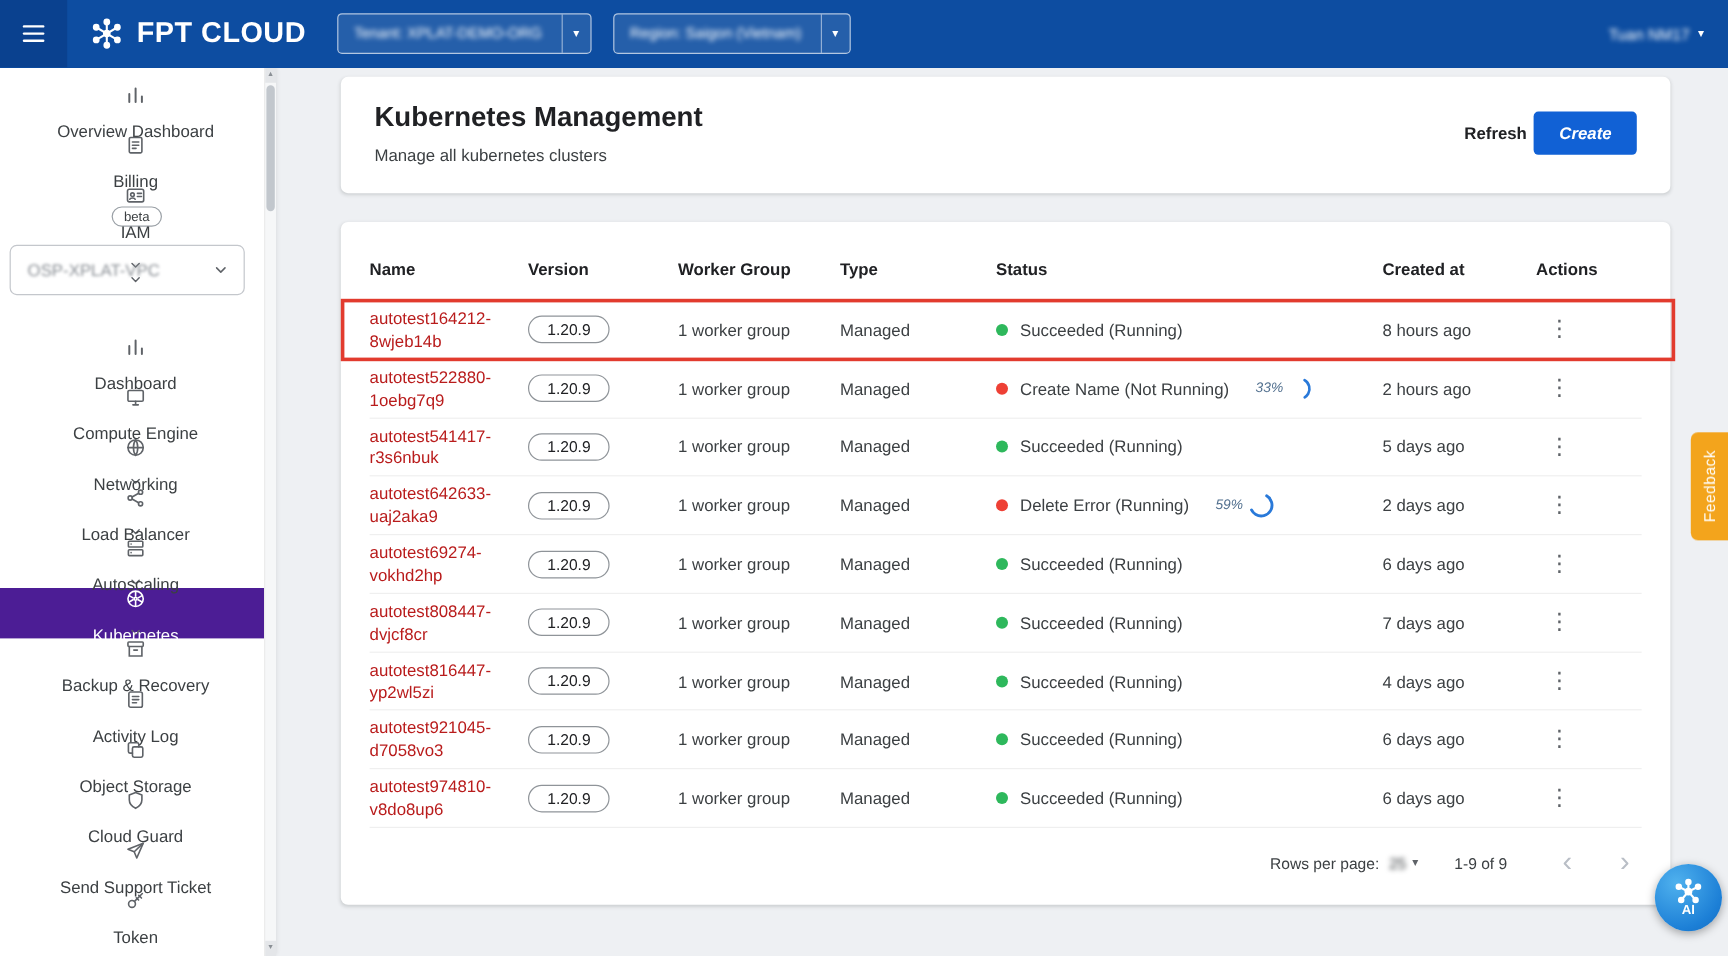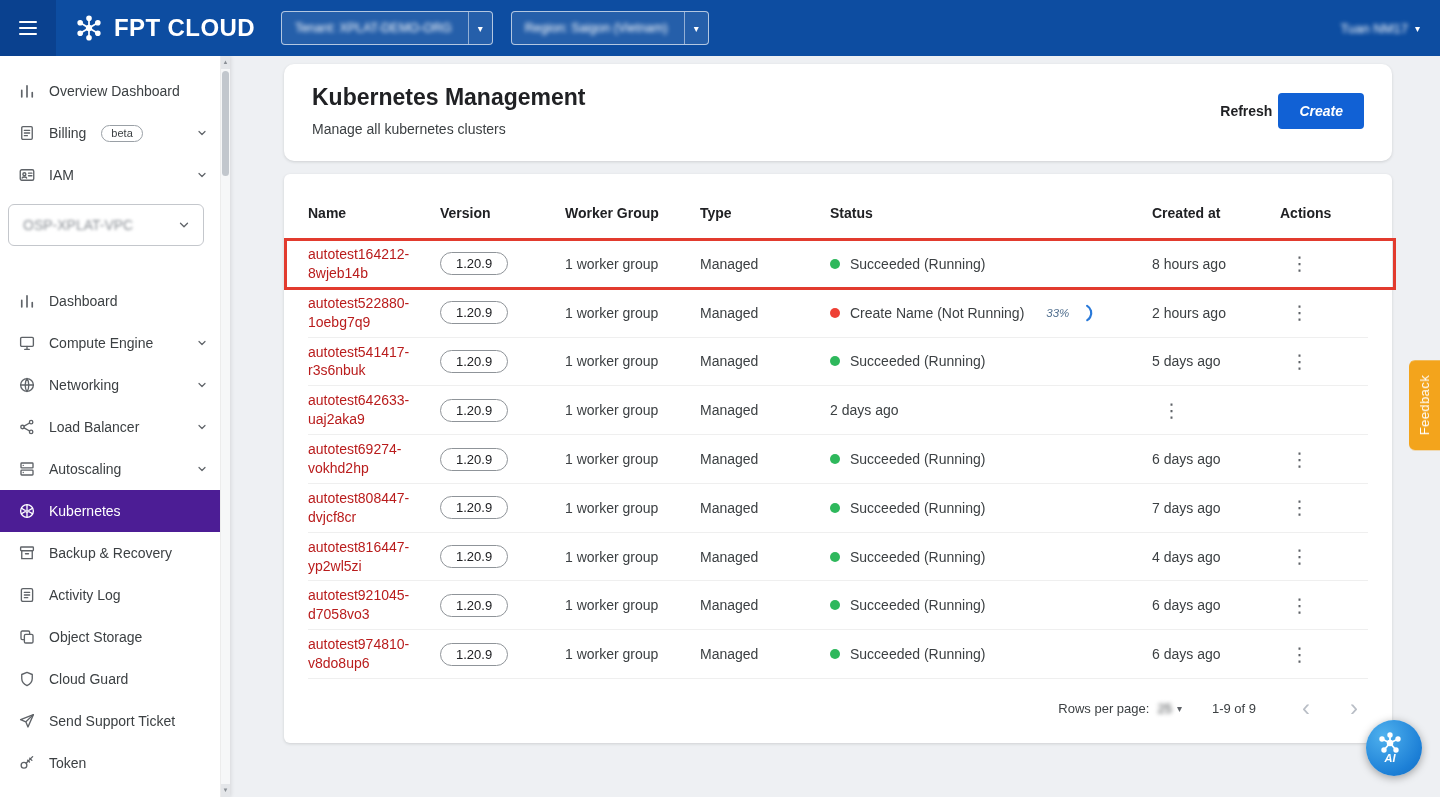--- a/index.html
+++ b/index.html
@@ -24,21 +24,21 @@
     color:#fff; font-size:13px; cursor:pointer; }
   .topbar-right .caret { font-size:10px; }
   .redacted { filter: blur(2.2px); }
   .redacted-soft { filter: blur(1.4px); }
 
   
   .sidebar { position:fixed; top:56px; left:0; width:230px; height:741px; background:#fff;
     box-shadow:1px 0 4px rgba(0,0,0,.10); z-index:20; }
   .side-list { width:220px; padding-top:14px; }
   .side-item { display:flex; align-items:center; gap:13px; height:42px; padding:0 12px 0 18px;
-    font-size:14px; color:#3c4043; cursor:pointer; }
+    font-size:14px; color:#3c4043; cursor:pointer;flex-direction:column; }
   .side-item .side-icon { display:flex; color:#5f6368; flex:none; }
   .side-item .side-label { white-space:nowrap; }
   .side-item .spacer { flex:1; }
   .side-item .chev { display:flex; color:#5f6368; }
   .side-item.active { background:#4c1d95; color:#fff; }
   .side-item.active .side-icon { color:#fff; }
   .beta-badge { border:1px solid #9aa0a6; color:#3c4043; border-radius:10px; font-size:11px;
     padding:1.5px 9px; margin-left:2px; }
   .vpc-select { margin:8px 16px 34px 8px; border:1px solid #c4c7cc; border-radius:6px; height:42px;
     display:flex; align-items:center; justify-content:space-between; padding:0 12px 0 14px;
@@ -50,21 +50,21 @@
     text-align:center; cursor:pointer; }
   .sb-arrow.down { position:absolute; bottom:0; left:0; right:0; }
   .sb-thumb { position:absolute; top:15px; left:1px; width:7px; height:105px; background:#c2c7cd;
     border-radius:4px; cursor:grab; }
 
   
   .main { position:absolute; left:230px; top:56px; width:1210px; height:741px;
     padding:8px 48px 0 54px; }
   .card { background:#fff; border-radius:6px; box-shadow:0 1px 3px rgba(60,64,67,.18); }
   .header-card { display:flex; align-items:center; justify-content:space-between;
-    padding:20px 28px 24px 28px; margin-bottom:13px;border-radius:10px; }
+    padding:20px 28px 24px 28px; margin-bottom:24px; }
   .page-title { margin:0 0 10px 0; font-size:23px; font-weight:bold; color:#202124; }
   .page-subtitle { margin:0; font-size:14px; color:#3c4043; }
   .header-actions { display:flex; align-items:center; }
   .refresh-btn { background:none; border:none; font-size:14px; font-weight:bold; color:#202124;
     cursor:pointer; font-family:inherit; }
   .create-btn { background:#1161d5; border:none; border-radius:4px; color:#fff; font-size:14px;
     font-weight:bold; padding:10px 21px; cursor:pointer; font-family:inherit;font-style:italic; }
 
   
   .table-card { padding:12px 24px 6px 24px; position:relative; }
@@ -94,24 +94,24 @@
   .rpp .rpp-ctl { display:flex; align-items:center; gap:5px; cursor:pointer; }
   .rpp .caret { font-size:10px; color:#5f6368; }
   .page-nav { display:flex; align-items:center; gap:32px; margin-left:12px; }
   .page-btn { background:none; border:none; font-size:24px; color:#b9bec6; cursor:pointer;
     line-height:1; padding:0 4px; font-family:inherit; }
 
   
   .feedback-tab { position:fixed; right:0; top:360px; background:#f3a41c; color:#fff;
     writing-mode:vertical-rl; transform:rotate(180deg); padding:15px 8px; font-size:13px;
     border-radius:0 6px 6px 0; cursor:pointer; letter-spacing:.4px; z-index:40; }
-  .ai-fab { position:fixed; right:18px; bottom:21px; width:56px; height:56px; border-radius:50%;
+  .ai-fab { position:fixed; right:5px; bottom:21px; width:56px; height:56px; border-radius:50%;
     border:none; cursor:pointer; z-index:40; box-shadow:0 2px 8px rgba(0,0,0,.35);
     background:radial-gradient(circle at 32% 28%, #4fb1ee, #1c7fd6 70%, #166bbd);
-    display:flex; align-items:center; justify-content:flex-start;font-style:italic; }
+    display:flex; align-items:center; justify-content:center; }
 </style>
 </head>
 <body>
 
 <header class="topbar">
   <button class="hamburger">
     <span style="display:contents"><i></i><i></i><i></i></span>
   </button>
   <div class="brand">
     <svg width="30" height="30" viewBox="0 0 34 34" fill="none" stroke="#fff" stroke-width="2">
@@ -423,20 +423,30 @@
         </div>
       <div>5 days ago</div>
       <div><button class="kebab">⋮</button></div>
     </div>
 
     <div class="trow">
       <div><a class="name-link"><span>autotest642633-</span><br><span>uaj2aka9</span></a></div>
       <div><span class="chip">1.20.9</span></div>
       <div>1 worker group</div>
       <div>Managed</div>
+      <div class="status-cell">
+        <span class="dot" data-color="red"></span>
+        <span>Delete Error (Running)</span>
+        <span class="progress">
+          <span class="pct">59%</span>
+          <svg width="24" height="24" viewBox="0 0 24 24">
+              <circle cx="12" cy="12" r="9" fill="none" stroke="#2979d9" stroke-width="2.4" stroke-linecap="round" stroke-dasharray="33.4 23.2" transform="rotate(-60 12 12)"></circle>
+            </svg>
+        </span>
+      </div>
       <div>2 days ago</div>
       <div><button class="kebab">⋮</button></div>
     </div>
 
     <div class="trow">
       <div><a class="name-link"><span>autotest69274-</span><br><span>vokhd2hp</span></a></div>
       <div><span class="chip">1.20.9</span></div>
       <div>1 worker group</div>
       <div>Managed</div>
       <div class="status-cell">

